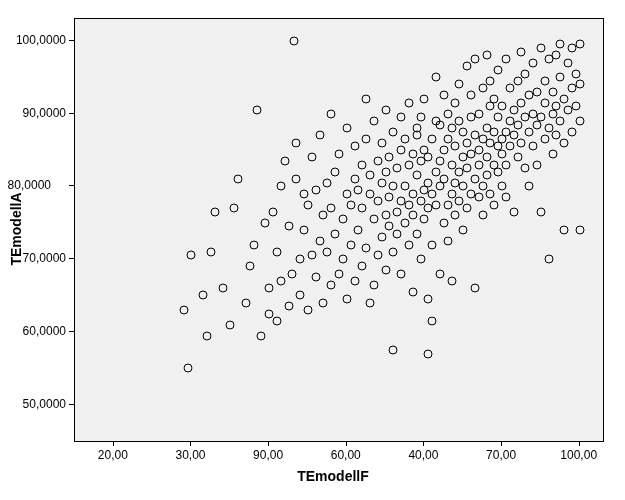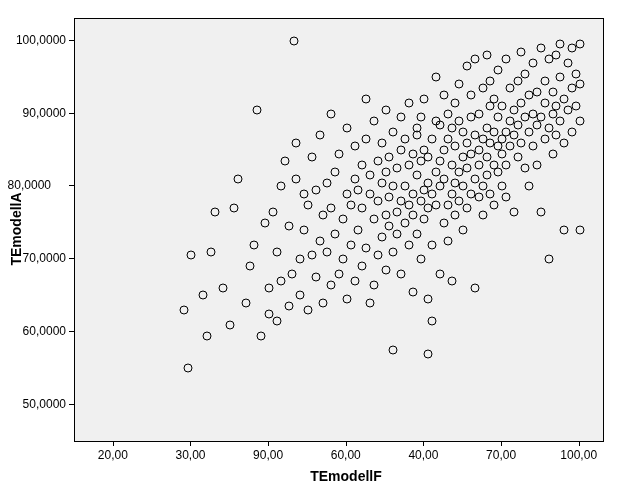--- a/index.html
+++ b/index.html
@@ -334,21 +334,21 @@
       <div class="pt" style="left: 500.824px; top: 54.569px;"></div>
       <div class="pt" style="left: 500.824px; top: 87.3103px;"></div>
       <div class="pt" style="left: 504.706px; top: 25.4655px;"></div>
       <div class="pt" style="left: 504.706px; top: 65.4828px;"></div>
       <div class="pt" style="left: 504.706px; top: 101.862px;"></div>
       <div class="pt" style="left: 504.706px; top: 211px;"></div>
     </div>
 
   <div class="y-axis-title" id="ylab" style="left: 16px; top: 229px;">TEmodellA</div>
 
-  <div class="x-axis-title" id="xlab" style="left: 346px; top: 468px;">TEmodellF</div>
+  <div class="x-axis-title" id="xlab" style="left: 333px; top: 468px;">TEmodellF</div>
 <div class="x-tick" style="left: 112.824px; top: 441px;"></div>
     <div class="x-ticklabel" style="left: 112.824px; top: 448px;">20,00</div>
     <div class="x-tick" style="left: 190.471px; top: 441px;"></div>
     <div class="x-ticklabel" style="left: 190.471px; top: 448px;">30,00</div>
     <div class="x-tick" style="left: 268.118px; top: 441px;"></div>
     <div class="x-ticklabel" style="left: 268.118px; top: 448px;">90,00</div>
     <div class="x-tick" style="left: 345.765px; top: 441px;"></div>
     <div class="x-ticklabel" style="left: 345.765px; top: 448px;">60,00</div>
     <div class="x-tick" style="left: 423.412px; top: 441px;"></div>
     <div class="x-ticklabel" style="left: 423.412px; top: 448px;">40,00</div>

